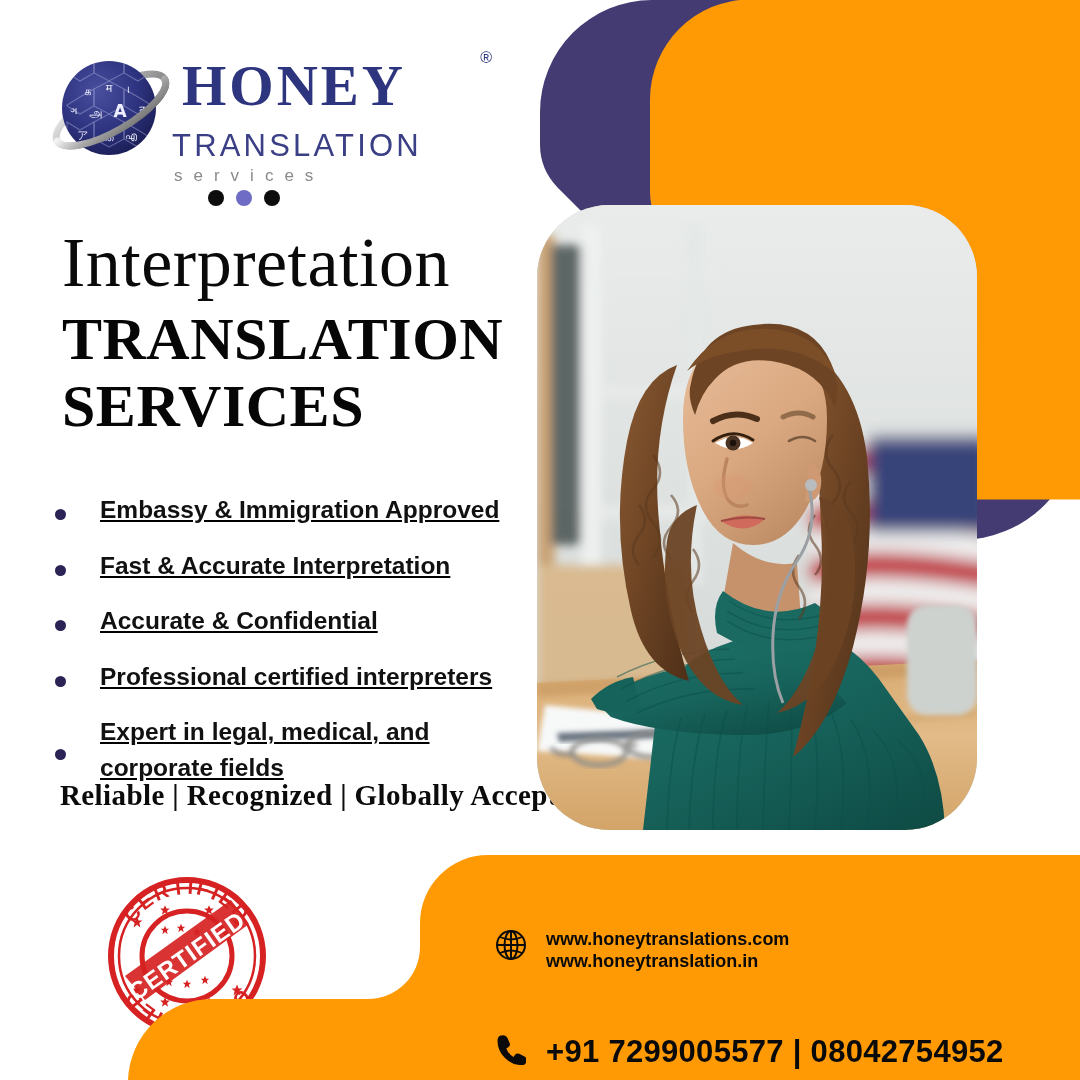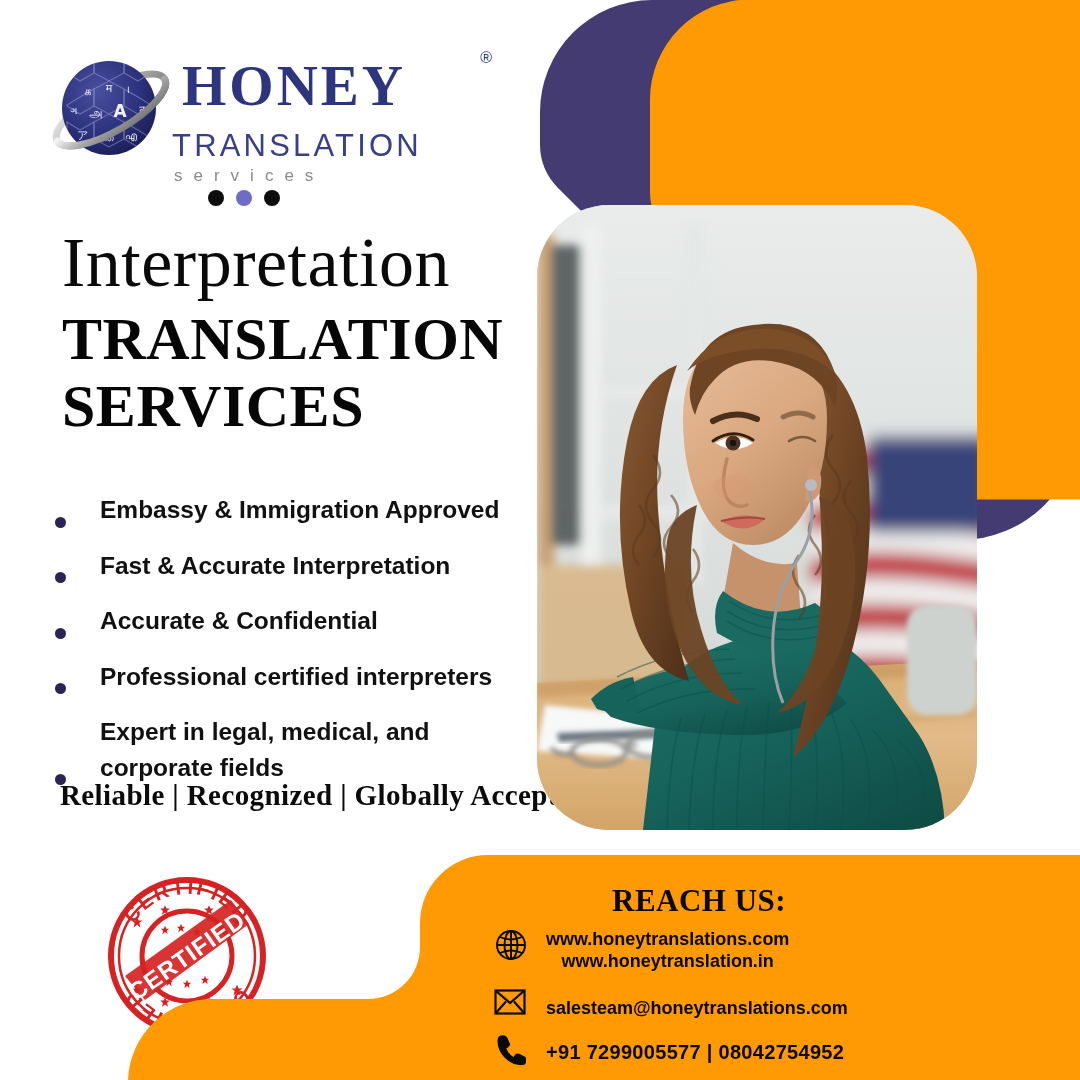--- a/index.html
+++ b/index.html
@@ -81,21 +81,21 @@
     font-size:60px;
     color:#060606;
     line-height:1.12;
     letter-spacing:0.5px;
     margin:8px 0 0 0;
   }
   .h-main span{display:block;}
 
   
   .bullets{position:absolute;left:55px;top:492px;width:500px;}
-  .bullet-row{display:flex;align-items:flex-end;margin-bottom:20px;}
+  .bullet-row{display:flex;align-items:center;margin-bottom:20px;text-decoration:underline;}
   .bullet-dot{
     width:11px;height:11px;border-radius:50%;
     background:#2b2356;
     margin-top:10px;
     margin-right:34px;
     flex:0 0 auto;
   }
   .bullet-text{
     font-family:"Liberation Sans", sans-serif;
     font-weight:700;
@@ -148,21 +148,21 @@
     font-family:"Liberation Sans", sans-serif;
     font-weight:700;
     font-size:18px;
     color:#0a0a0a;
     line-height:1.24;
     white-space:nowrap;
   }
   .row-web{left:494px;top:73px;}
   .row-mail{left:494px;top:134px;}
   .row-phone{left:494px;top:178px;}
-  .c-text.phone{font-size:20px;letter-spacing:0.3px;}
+  .c-text.phone{font-size:31px;letter-spacing:0.3px;}
 </style>
 </head>
 <body>
 
 <div class="poster">
 
   <div class="shape-layer">
     <svg width="1080" height="1080" viewBox="0 0 1080 1080" xmlns="http://www.w3.org/2000/svg">
 
       <path d="M 652 0
@@ -521,49 +521,38 @@
       <path d="M 1080 0
                L 488 0
                A 68 68 0 0 0 420 68
                L 420 92
                A 52 52 0 0 1 368 144
                L 212 144
                A 84 84 0 0 0 128 225
                L 1080 225 Z" fill="#ff9a05"></path>
     </svg>
     <div class="contact-inner">
-      <div class="reach-title">REACH US:</div>
 
       <div class="c-row row-web">
         <span class="c-icon">
           <svg width="34" height="34" viewBox="0 0 34 34" xmlns="http://www.w3.org/2000/svg">
             <circle cx="17" cy="17" r="14" fill="none" stroke="#0a0a0a" stroke-width="2"></circle>
             <ellipse cx="17" cy="17" rx="6.5" ry="14" fill="none" stroke="#0a0a0a" stroke-width="2"></ellipse>
             <line x1="3" y1="17" x2="31" y2="17" stroke="#0a0a0a" stroke-width="2"></line>
             <path d="M6 9 q11 5 22 0" fill="none" stroke="#0a0a0a" stroke-width="1.8"></path>
             <path d="M6 25 q11 -5 22 0" fill="none" stroke="#0a0a0a" stroke-width="1.8"></path>
             <line x1="17" y1="3" x2="17" y2="31" stroke="#0a0a0a" stroke-width="2"></line>
           </svg>
         </span>
         <span class="c-text">
           <span style="display:block;">www.honeytranslations.com</span>
-          <span style="display:block;text-align:center;">www.honeytranslation.in</span>
+          <span style="display:block;">www.honeytranslation.in</span>
         </span>
       </div>
 
-      <div class="c-row row-mail">
-        <span class="c-icon">
-          <svg width="32" height="26" viewBox="0 0 32 26" xmlns="http://www.w3.org/2000/svg">
-            <rect x="1.5" y="1.5" width="29" height="23" fill="none" stroke="#0a0a0a" stroke-width="2.2"></rect>
-            <path d="M1.5 1.5 L16 14 L30.5 1.5" fill="none" stroke="#0a0a0a" stroke-width="2.2"></path>
-            <path d="M1.5 24.5 L12 12.5 M30.5 24.5 L20 12.5" fill="none" stroke="#0a0a0a" stroke-width="2.2"></path>
-          </svg>
-        </span>
-        <span class="c-text">salesteam@honeytranslations.com</span>
-      </div>
 
       <div class="c-row row-phone">
         <span class="c-icon">
           <svg width="32" height="32" viewBox="0 0 32 32" xmlns="http://www.w3.org/2000/svg">
             <path d="M7.5 2.5 q4.5 -1 6 2.5 l2.2 5.2 q1 2.4 -1.2 3.8 l-2.2 1.4 q2 5.4 7.2 8.6 l1.6 -2.2 q1.6 -2.2 4 -1 l5 2.4 q3.4 1.6 2.2 5.8 q-1 3.4 -5 3.2 q-10 -0.6 -16.8 -7.6 q-6.8 -7 -7 -16.6 q-0.1 -4 3 -5.5 z" fill="#0a0a0a"></path>
           </svg>
         </span>
         <span class="c-text phone">+91 7299005577  |  08042754952</span>
       </div>
     </div>

